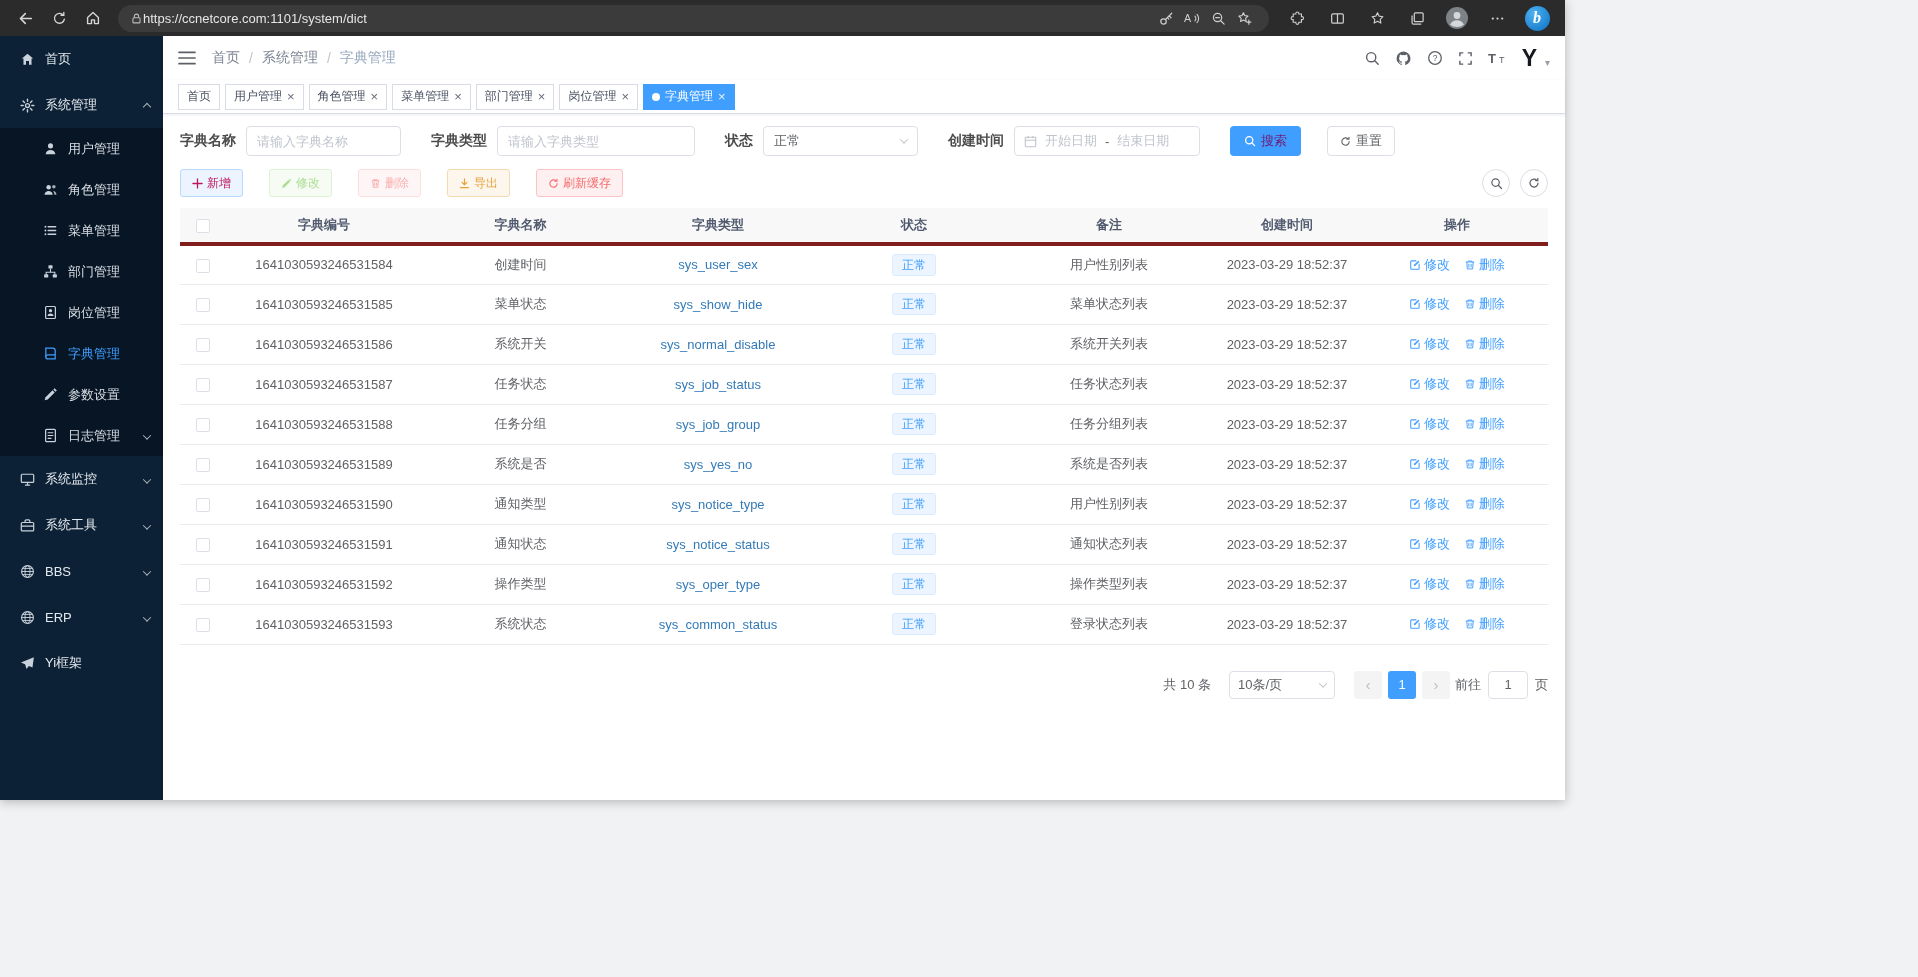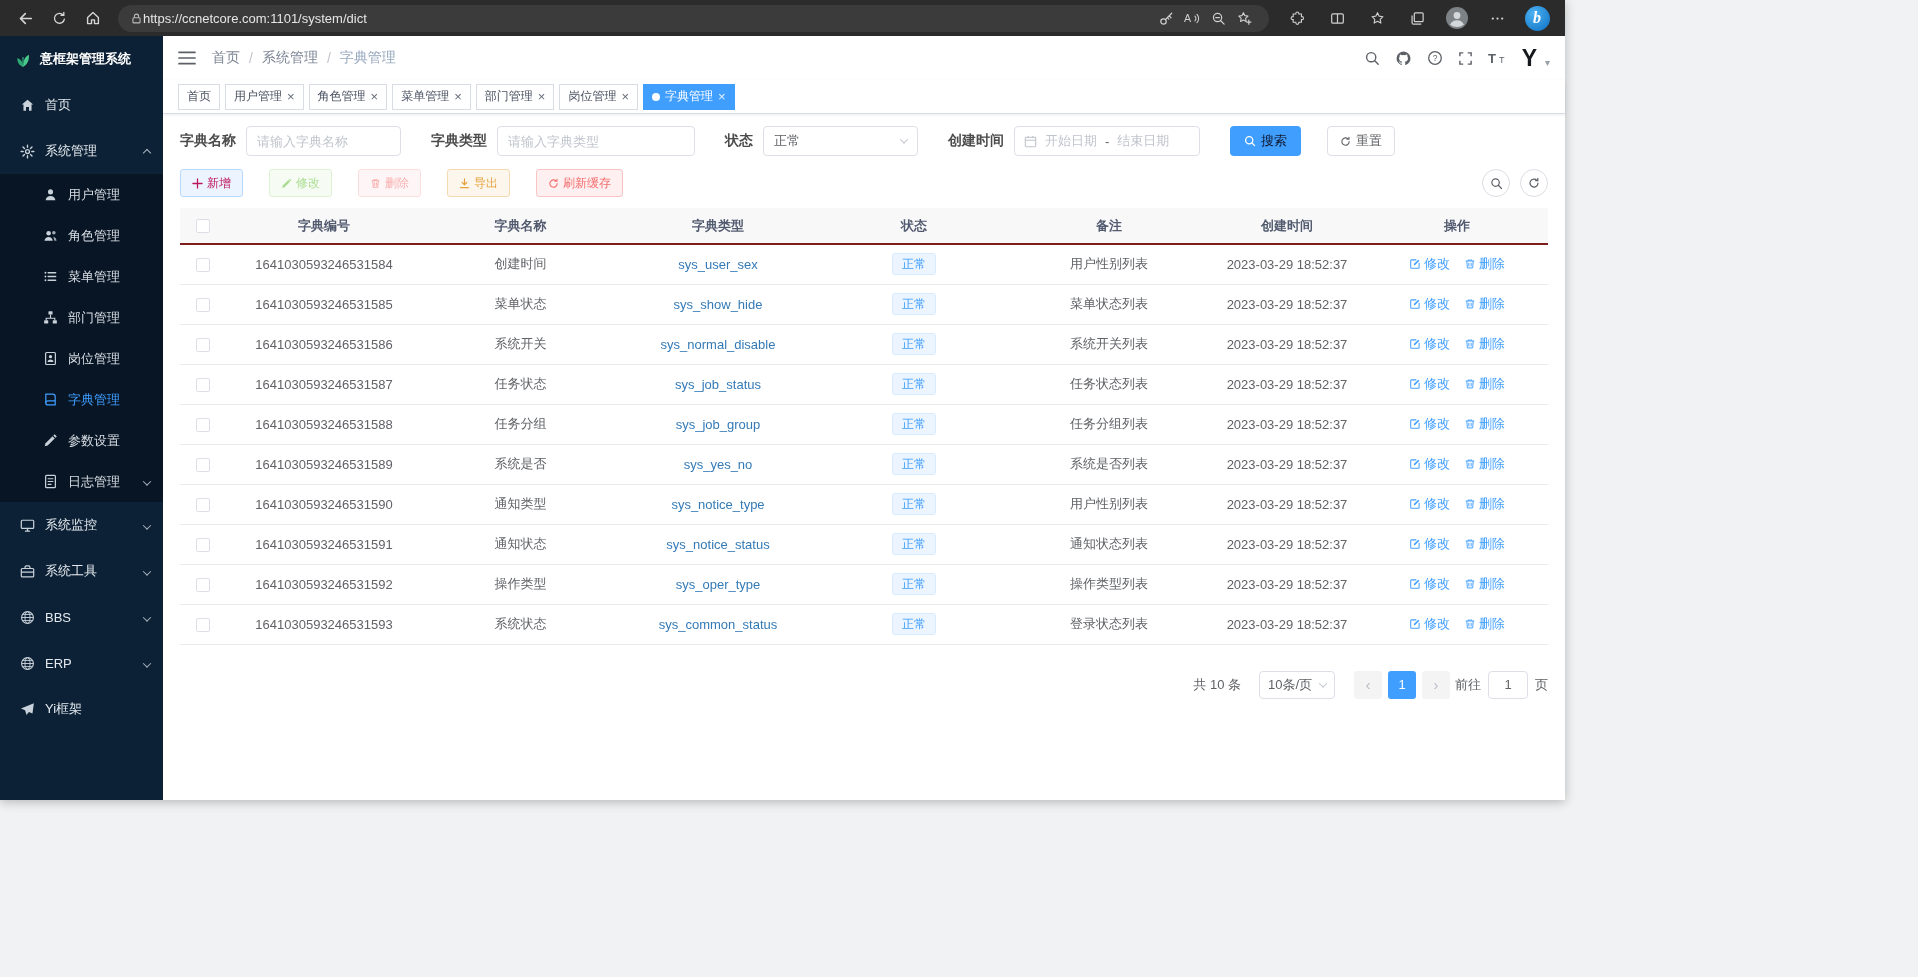--- a/index.html
+++ b/index.html
@@ -62,44 +62,44 @@
   .f-item { display:flex; align-items:center; margin-right:30px; }
   .f-label { font-size:14px; font-weight:bold; color:#4c4c4c; margin-right:10px; white-space:nowrap; }
   .el-input { height:30px; border:1px solid #dcdfe6; border-radius:4px; padding:0 10px; font-size:13px; color:#606266; outline:none; background:#fff; }
   .el-input::placeholder { color:#c0c4cc; }
   .w-name { width:155px; } .w-type { width:198px; }
   .el-select { width:155px; height:30px; border:1px solid #dcdfe6; border-radius:4px; display:flex; align-items:center; justify-content:space-between; padding:0 10px; font-size:13px; color:#606266; background:#fff; cursor:pointer; }
   .el-select .chev, .size-select .chev { color:#c0c4cc; }
   .date-range { width:186px; height:30px; border:1px solid #dcdfe6; border-radius:4px; display:flex; align-items:center; gap:8px; padding:0 9px; font-size:13px; color:#c0c4cc; background:#fff; cursor:pointer; }
   .date-range .dr-sep { color:#606266; }
   .btn { display:inline-flex; align-items:center; gap:5px; border-radius:4px; cursor:pointer; border:1px solid transparent; }
-  .btn-search { height:30px; padding:8px 13px; background:#409eff; color:#0f172a; font-size:13px; margin-right:26px; }
+  .btn-search { height:30px; padding:8px 13px; background:#409eff; color:#701a75; font-size:13px; margin-right:26px; }
   .btn-reset { height:30px; padding:0 12px; background:#fff; border-color:#dcdfe6; color:#606266; font-size:13px; }
 
   .toolbar-row { display:flex; align-items:center; margin-bottom:11px; }
   .el-btn { height:28px; padding:0 11px; border-radius:3px; font-size:12px; display:inline-flex; align-items:center; gap:4px; margin-right:26px; cursor:pointer; border:1px solid transparent; }
   .btn-add { background:#ecf5ff; border-color:#b7d9ff; color:#be185d; }
   .btn-edit { background:#f0f9eb; border-color:#c2e7b0; color:#67c23a; opacity:.55; cursor:not-allowed; }
   .btn-del { background:#fef0f0; border-color:#fbc4c4; color:#f56c6c; opacity:.55; cursor:not-allowed; }
   .btn-export { background:#fdf6ec; border-color:#f5dab1; color:#e6a23c; }
   .btn-cache { background:#fef0f0; border-color:#fbc4c4; color:#f56c6c; }
   .toolbar-right { margin-left:auto; display:flex; gap:10px; }
   .circle-btn { width:28px; height:28px; border-radius:50%; border:1px solid #dadde2; background:#fff; color:#5c6066; display:flex; align-items:center; justify-content:center; cursor:pointer; }
 
   table.dict-table { width:100%; border-collapse:collapse; table-layout:fixed; }
-  .dict-table th { background:#f8f8f9; height:36px; font-size:13px; font-weight:bold; color:#515a6e; text-align:center; border-bottom:2px solid #7f1d1d; }
+  .dict-table th { background:#f8f8f9; height:36px; font-size:13px; font-weight:bold; color:#515a6e; text-align:center; border-bottom:4px solid #7f1d1d; }
   .dict-table td { height:40px; font-size:13px; color:#606266; text-align:center; border-bottom:1px solid #e8eaec; white-space:nowrap; overflow:hidden; }
   .checkbox { display:inline-block; width:14px; height:14px; border:1px solid #dcdfe6; border-radius:2px; background:#fff; vertical-align:middle; cursor:pointer; }
   .type-link { color:#337ab7; cursor:pointer; text-decoration:none; }
   .status-tag { display:inline-block; height:22px; line-height:20px; padding:0 9px; background:#ecf5ff; border:1px solid #d9ecff; border-radius:3px; color:#409eff; font-size:12px; }
   .op-link { color:#409eff; font-size:13px; display:inline-flex; align-items:center; gap:3px; cursor:pointer; }
   .op-link + .op-link { margin-left:14px; }
 
   .pagination { display:flex; align-items:center; justify-content:flex-end; margin-top:26px; font-size:13px; color:#606266; }
-  .size-select { width:76px; height:28px; border:1px solid #dcdfe6; border-radius:4px; display:flex; align-items:center; justify-content:space-between; padding:0 8px; margin:0 16px 0 18px; cursor:pointer; background:#fff; }
+  .size-select { width:106px; height:28px; border:1px solid #dcdfe6; border-radius:4px; display:flex; align-items:center; justify-content:space-between; padding:0 8px; margin:0 16px 0 18px; cursor:pointer; background:#fff; }
   .page-btn { min-width:28px; height:28px; border-radius:3px; background:#f4f4f5; color:#b8bcc4; display:flex; align-items:center; justify-content:center; font-size:15px; margin:0 3px; cursor:pointer; }
   .page-btn.page-num { background:#409eff; color:#fff; font-size:13px; }
   .pg-goto-label { margin-left:2px; }
   .goto-input { width:40px; height:28px; border:1px solid #dcdfe6; border-radius:4px; margin:0 7px; text-align:center; font-size:13px; color:#606266; outline:none; }
 </style>
 </head>
 <body>
 
 <div class="desktop">
 <div class="browser-window">
@@ -194,30 +194,20 @@
           </svg>
         </span>
     <span class="tb-icon">
           <span class="bing-circle">b</span>
         </span>
   </div>
 
   <div class="app">
 
     <aside class="sidebar">
-      <div class="logo-row">
-        <span style="display:flex;">
-              <svg viewBox="0 0 18 18" width="20" height="20">
-                <path d="M9 16c0-4.6.9-8.4 5.3-10.9.4 5.5-1.6 9.1-5.3 10.9z" fill="#49c98c"></path>
-                <path d="M9 16C9 12.6 7.8 9.8 3.9 8.2c-.2 4.3 1.9 6.7 5.1 7.8z" fill="#2fa973"></path>
-                <path d="M9 16V7.2" stroke="#2fa973" stroke-width="1.1"></path>
-              </svg>
-            </span>
-        <span class="logo-title">意框架管理系统</span>
-      </div>
       <nav>
             <div class="menu-item">
               <span class="mi-icon">
                 <svg viewBox="0 0 16 16" width="15" height="15" fill="currentColor">
                   <path d="M8 1.8 14 7h-1.7v6.5H9.6V9.6H6.4v3.9H3.7V7H2z"></path>
                 </svg>
               </span>
               <span class="mi-label">首页</span>
             </div>
             <div class="menu-item">

